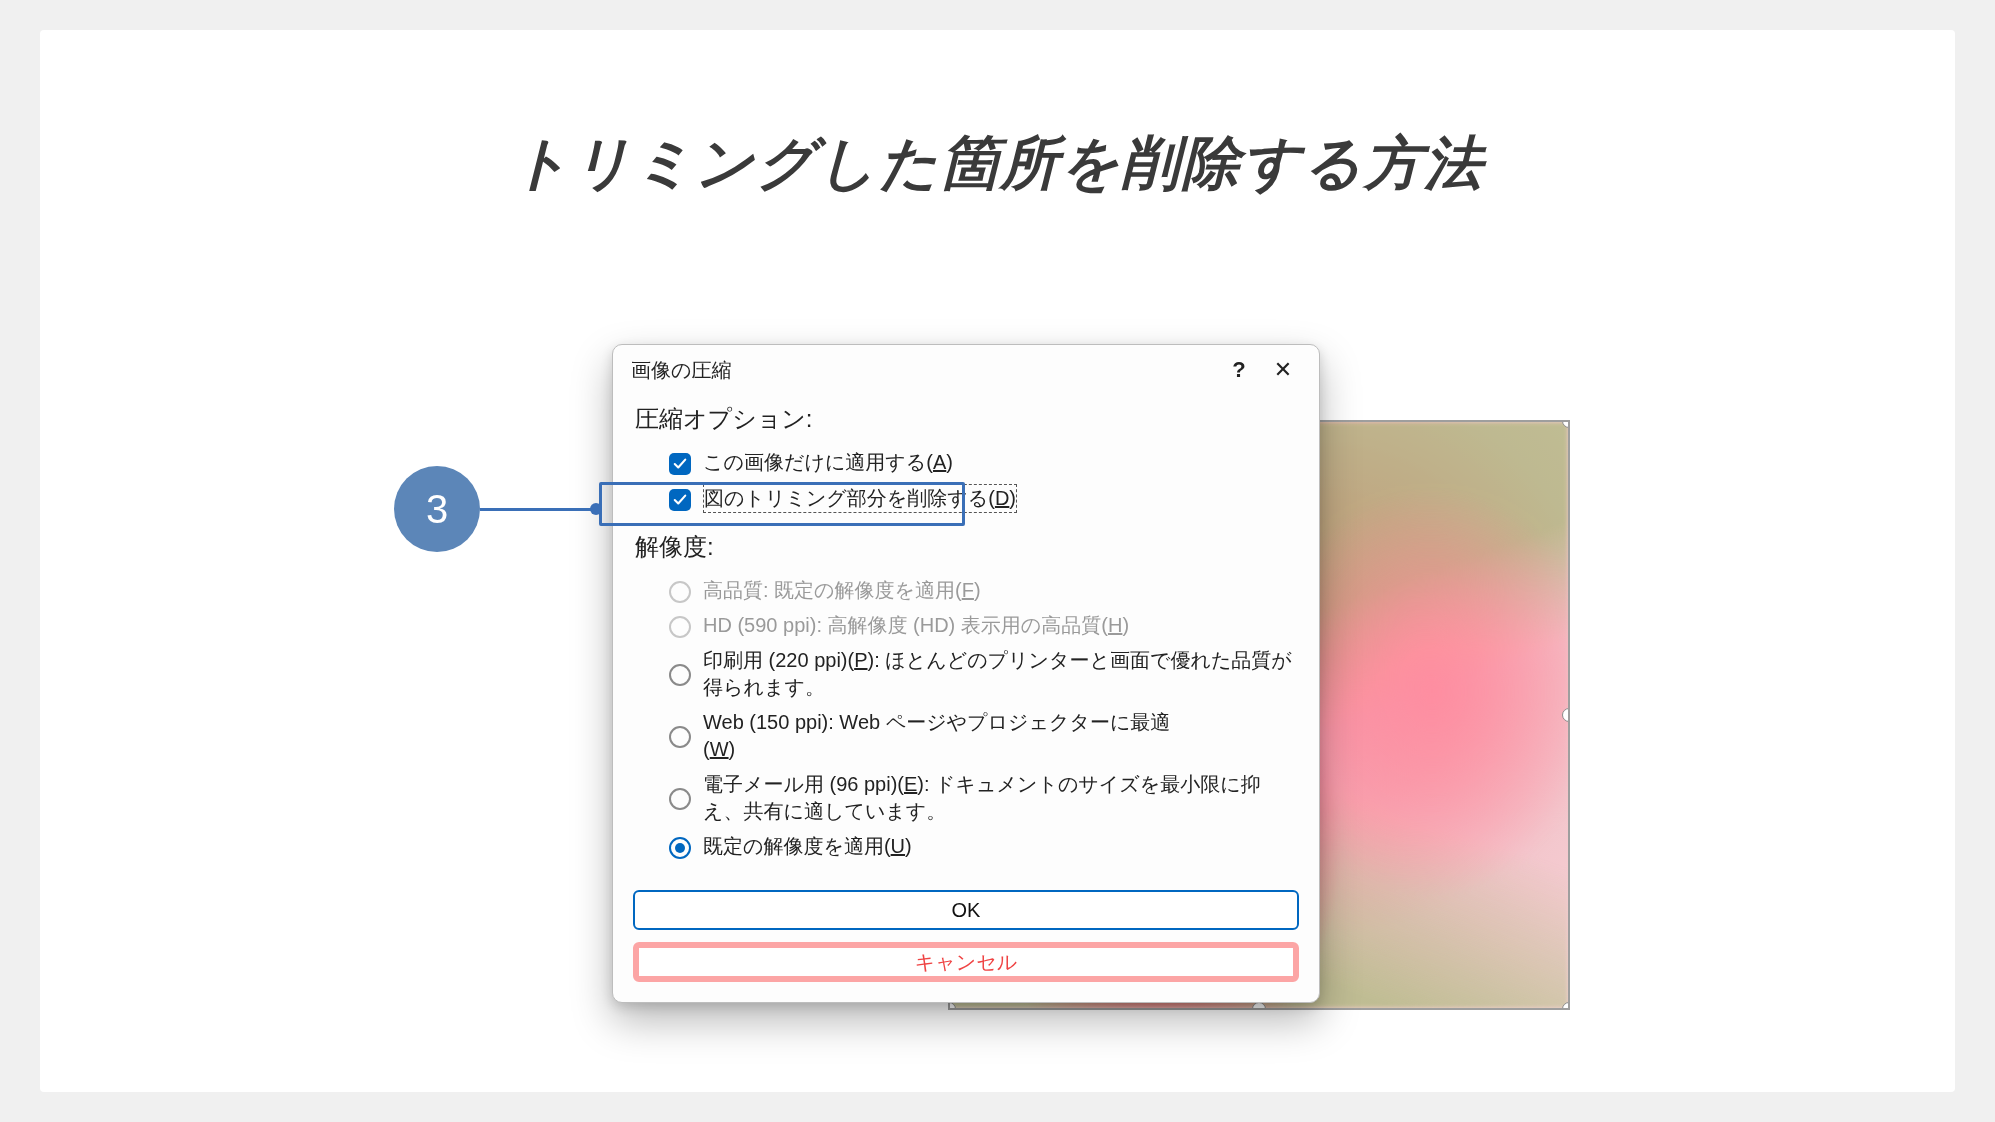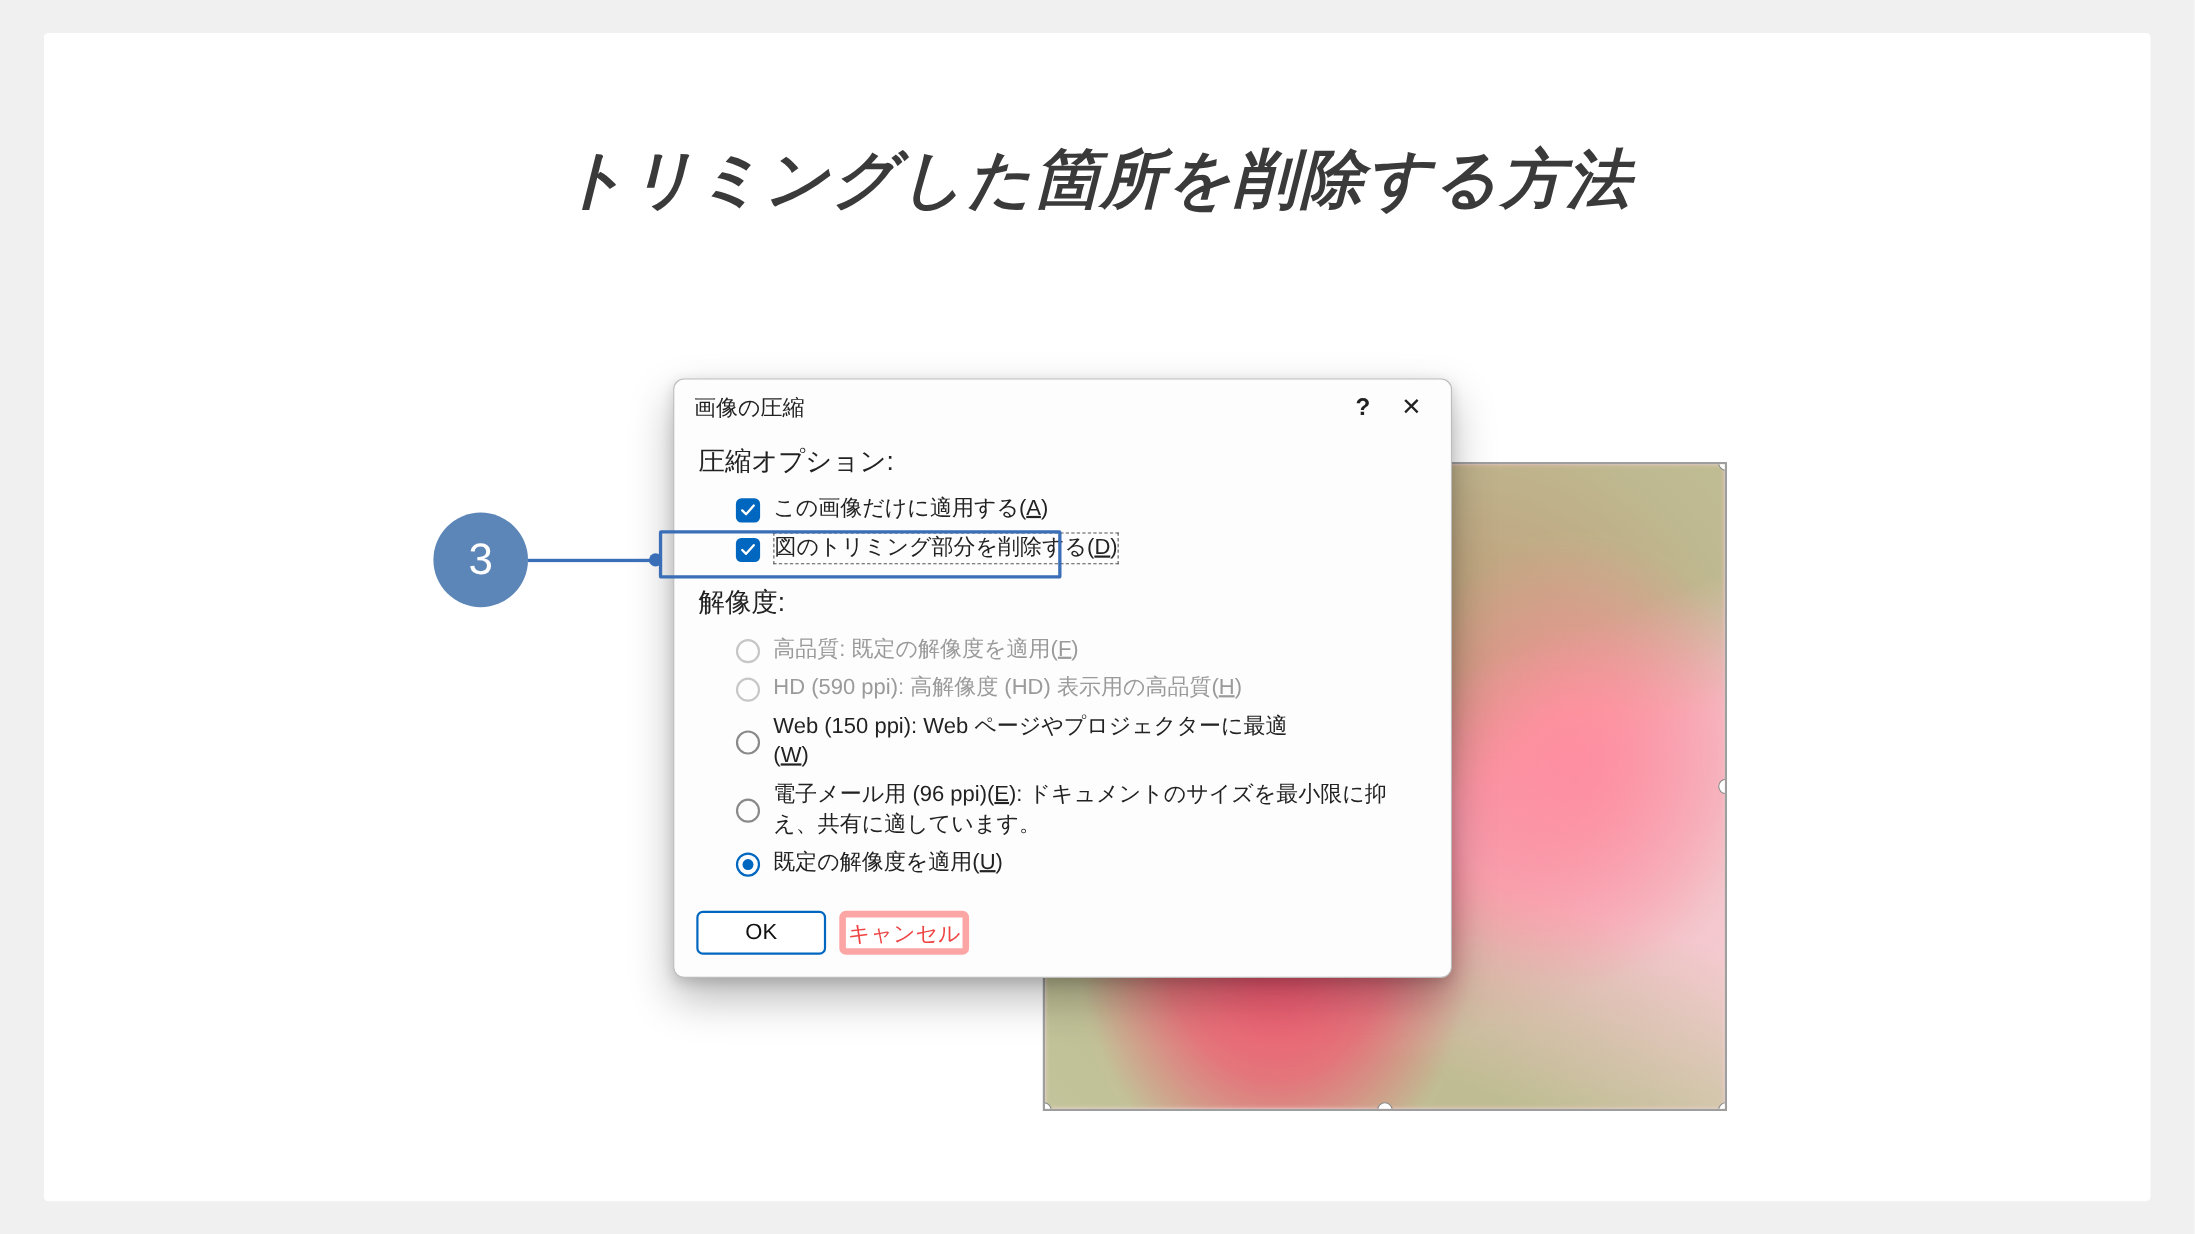--- a/index.html
+++ b/index.html
@@ -146,23 +146,24 @@
     }
     .hl-outer { left: 559px; top: 452px; width: 366px; height: 44px; }
     .focus-dashed {
       border: 1px dashed #555;
       padding: 0 0;
       display: inline-block;
     }
 
     .dlg-buttons {
       display: flex;
-      justify-content: flex-start;
+      justify-content: flex-end;
       gap: 12px;
       padding: 12px 20px 20px 20px;
+      flex-direction: column;
     }
     .btn {
       min-width: 118px;
       height: 40px;
       border-radius: 6px;
       font-size: 20px;
       display: flex; align-items: center; justify-content: center;
       cursor: pointer;
       background: #fff;
     }
@@ -262,20 +263,26 @@
         </div>
       </div>
 
       <div class="opt-row">
         <div class="radio disabled"></div>
         <div class="opt-text disabled">
           <span>HD (590 ppi): 高解像度 (HD) 表示用の高品質(</span><span class="underline-key">H</span><span>)</span>
         </div>
       </div>
 
+      <div class="opt-row">
+        <div class="radio"></div>
+        <div class="opt-text">
+          <span>印刷用 (220 ppi)(</span><span class="underline-key">P</span><span>): ほとんどのプリンターと画面で優れた品質が得られます。</span>
+        </div>
+      </div>
 
       <div class="opt-row" style="max-width:560px">
         <div class="radio"></div>
         <div class="opt-text">
           <span>Web (150 ppi): Web ページやプロジェクターに最適(</span><span class="underline-key">W</span><span>)</span>
         </div>
       </div>
 
       <div class="opt-row">
         <div class="radio"></div>

